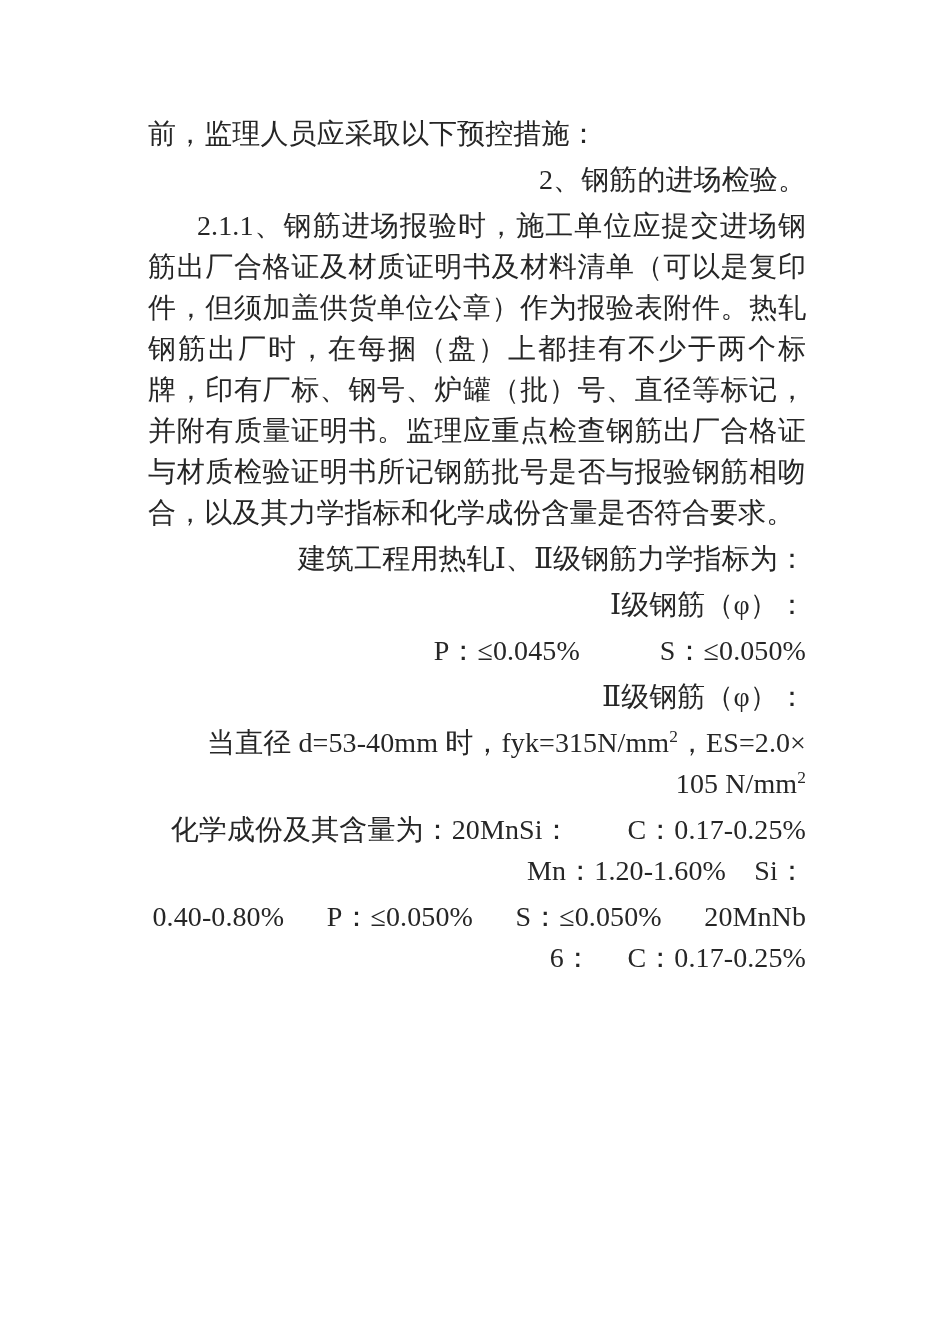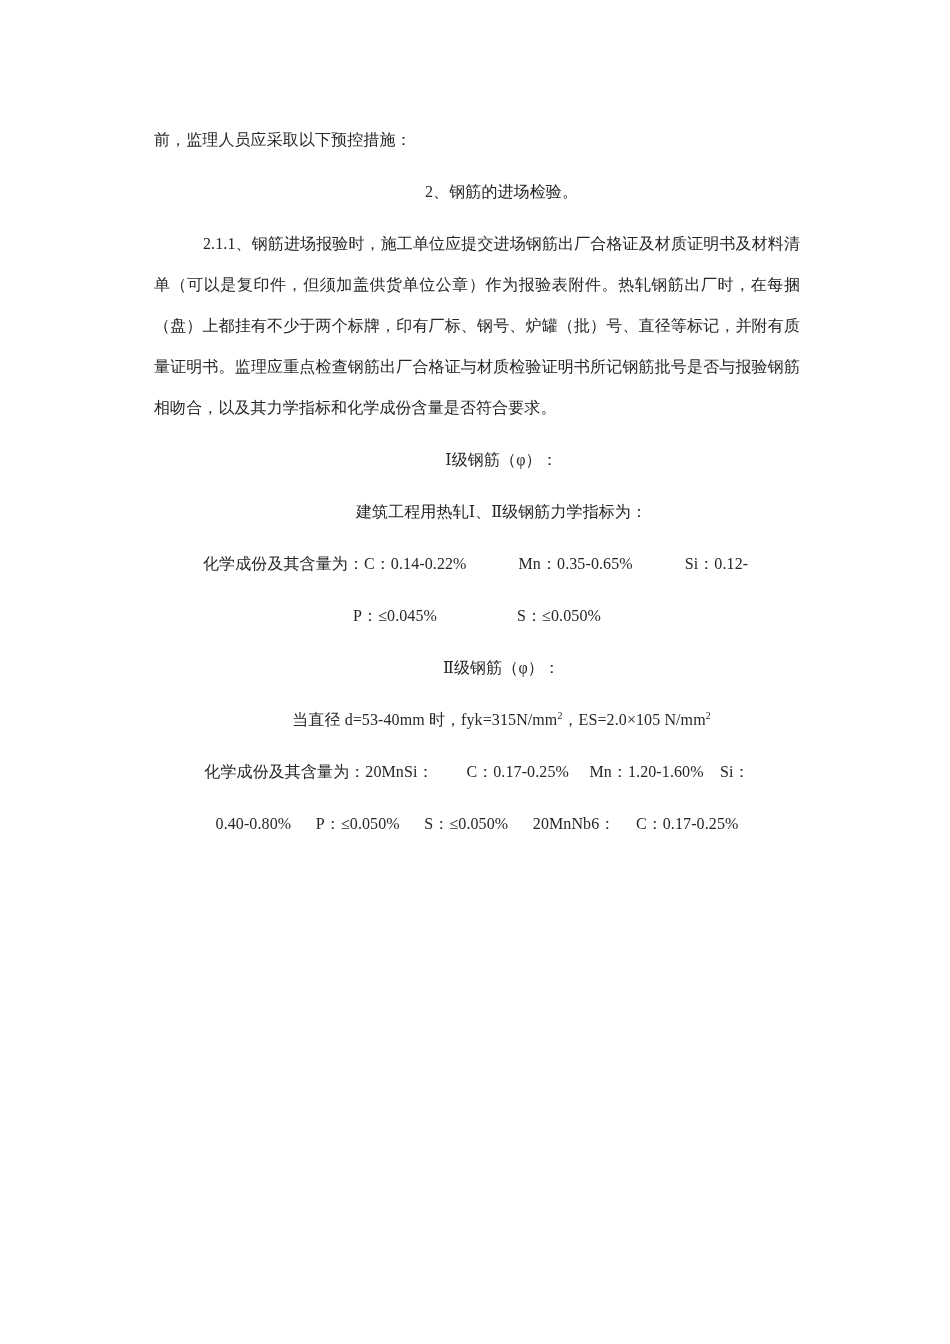--- a/index.html
+++ b/index.html
@@ -16,38 +16,38 @@
     font-family: "Liberation Serif", "DejaVu Serif", serif;
     color: #262626;
   }
   .doc-body {
     position: absolute;
     left: 143px;
     top: 108px;
     width: 668px;
   }
   .para {
-    font-size: 16px;
+    font-size: 28px;
     line-height: 41px;
     text-align: justify;
     text-justify: inter-ideograph;
-    margin: 11px;
+    margin: 5px;
     letter-spacing: 0.1px;
     white-space: pre-wrap;
     word-break: break-all;
   }
   .indent {
     text-indent: 49px;
   }
   .noindent {
     text-indent: 0;
   }
   
   .short {
-    text-align: center;
+    text-align: right;
   }
   sup {
     font-size: 0.62em;
     vertical-align: super;
     line-height: 0;
   }
 </style>
 </head>
 <body>
 
@@ -55,26 +55,25 @@
   <div class="doc-body">
 
     <p class="para noindent">前，监理人员应采取以下预控措施：</p>
 
 
     <p class="para indent short">2、钢筋的进场检验。</p>
 
 
     <p class="para indent">2.1.1、钢筋进场报验时，施工单位应提交进场钢筋出厂合格证及材质证明书及材料清单（可以是复印件，但须加盖供货单位公章）作为报验表附件。热轧钢筋出厂时，在每捆（盘）上都挂有不少于两个标牌，印有厂标、钢号、炉罐（批）号、直径等标记，并附有质量证明书。监理应重点检查钢筋出厂合格证与材质检验证明书所记钢筋批号是否与报验钢筋相吻合，以及其力学指标和化学成份含量是否符合要求。</p>
 
+    <p class="para indent short">建筑工程用热轧Ⅰ、Ⅱ级钢筋力学指标为：</p>
+
     <p class="para indent short">Ⅰ级钢筋（φ）：</p>
 
-    <p class="para indent short">建筑工程用热轧Ⅰ、Ⅱ级钢筋力学指标为：</p>
 
-
-    <p class="para indent"><span>化学成份及其含量为：</span><span>C：0.14-0.22%</span><span style="display:inline-block;width:52px"></span><span>Mn：0.35-0.65%</span><span style="display:inline-block;width:52px"></span><span>Si：0.12-</span></p>
 
 
     <p class="para noindent short"><span>P：≤0.045%</span><span style="display:inline-block;width:80px"></span><span>S：≤0.050%</span></p>
 
     <p class="para indent short">Ⅱ级钢筋（φ）：</p>
 
 
     <p class="para indent short"><span>当直径 d=53-40mm 时，</span><span>fyk=315N/mm</span><sup>2</sup><span>，ES=2.0×105 N/mm</span><sup>2</sup></p>
 
     <p class="para noindent short">化学成份及其含量为：20MnSi：        C：0.17-0.25%     Mn：1.20-1.60%    Si：</p>

